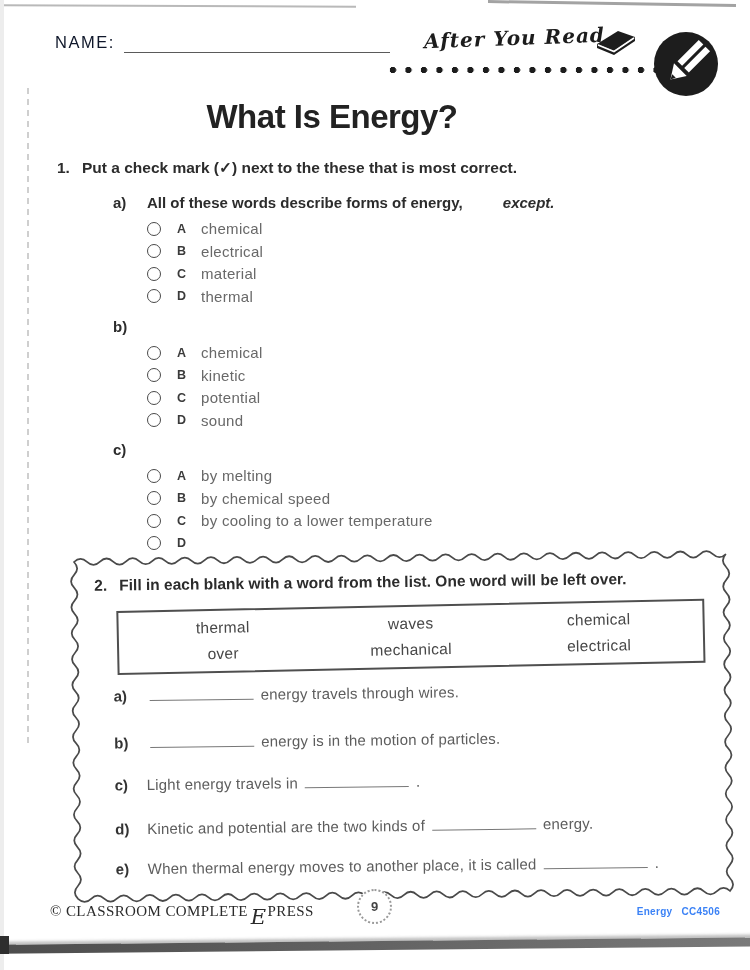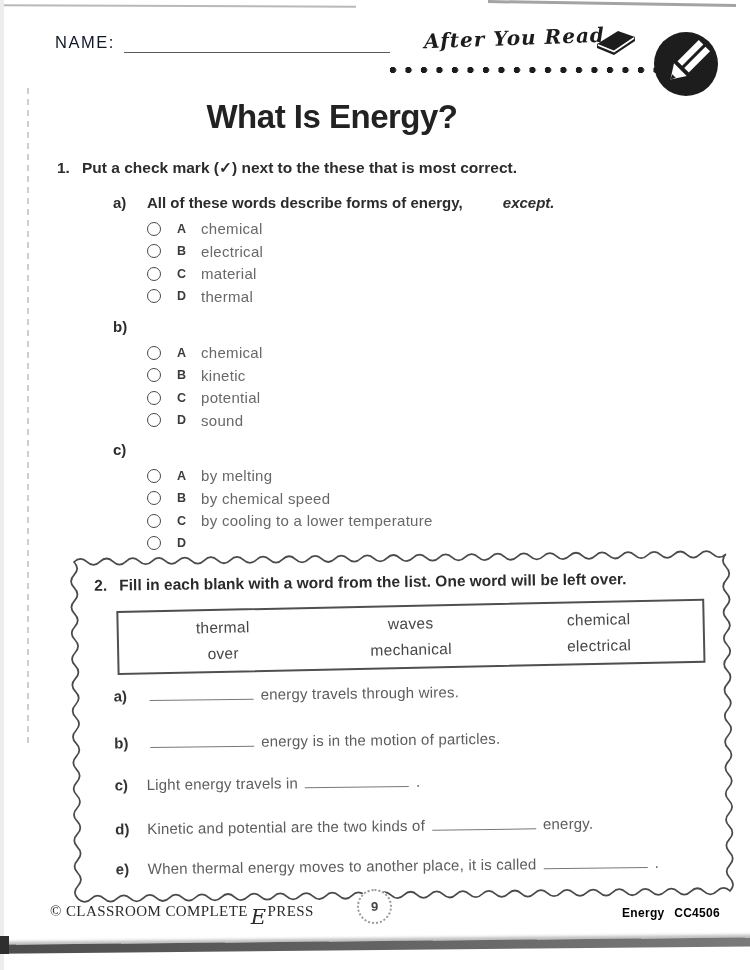--- a/index.html
+++ b/index.html
@@ -70,21 +70,21 @@
   .it-a { top:126px; } .it-b { top:173px; } .it-c { top:215px; } .it-d { top:259px; } .it-e { top:299px; }
 
   
   .copyright { left:50px; top:903px; font-family:"Liberation Serif", serif; font-size:15px;
     color:#2b2b2b; letter-spacing:.4px; display:flex; align-items:flex-start; }
   .logo-e { font-family:"DejaVu Serif", serif; font-style:italic; font-size:21px;
     margin:0 1px 0 3px; transform:translateY(2px); display:inline-block; }
   .page-circle { left:357px; top:889px; width:35px; height:35px; border:2px dotted #999;
     border-radius:50%; display:flex; align-items:center; justify-content:center;
     font-size:13px; font-weight:700; color:#444; background:#fff; }
-  .doc-code { top:906px; right:30px; font-size:12px; font-weight:700; color:#000000;
+  .doc-code { top:906px; right:30px; font-size:10px; font-weight:700; color:#3b82f6;
     word-spacing:6px; letter-spacing:.3px; }
 </style>
 </head>
 <body>
 
 <div class="abs scanline-top-1"></div>
 <div class="abs scanline-top-2"></div>
 <div class="abs left-edge-strip"></div>
 <div class="abs left-streak"></div>
 

